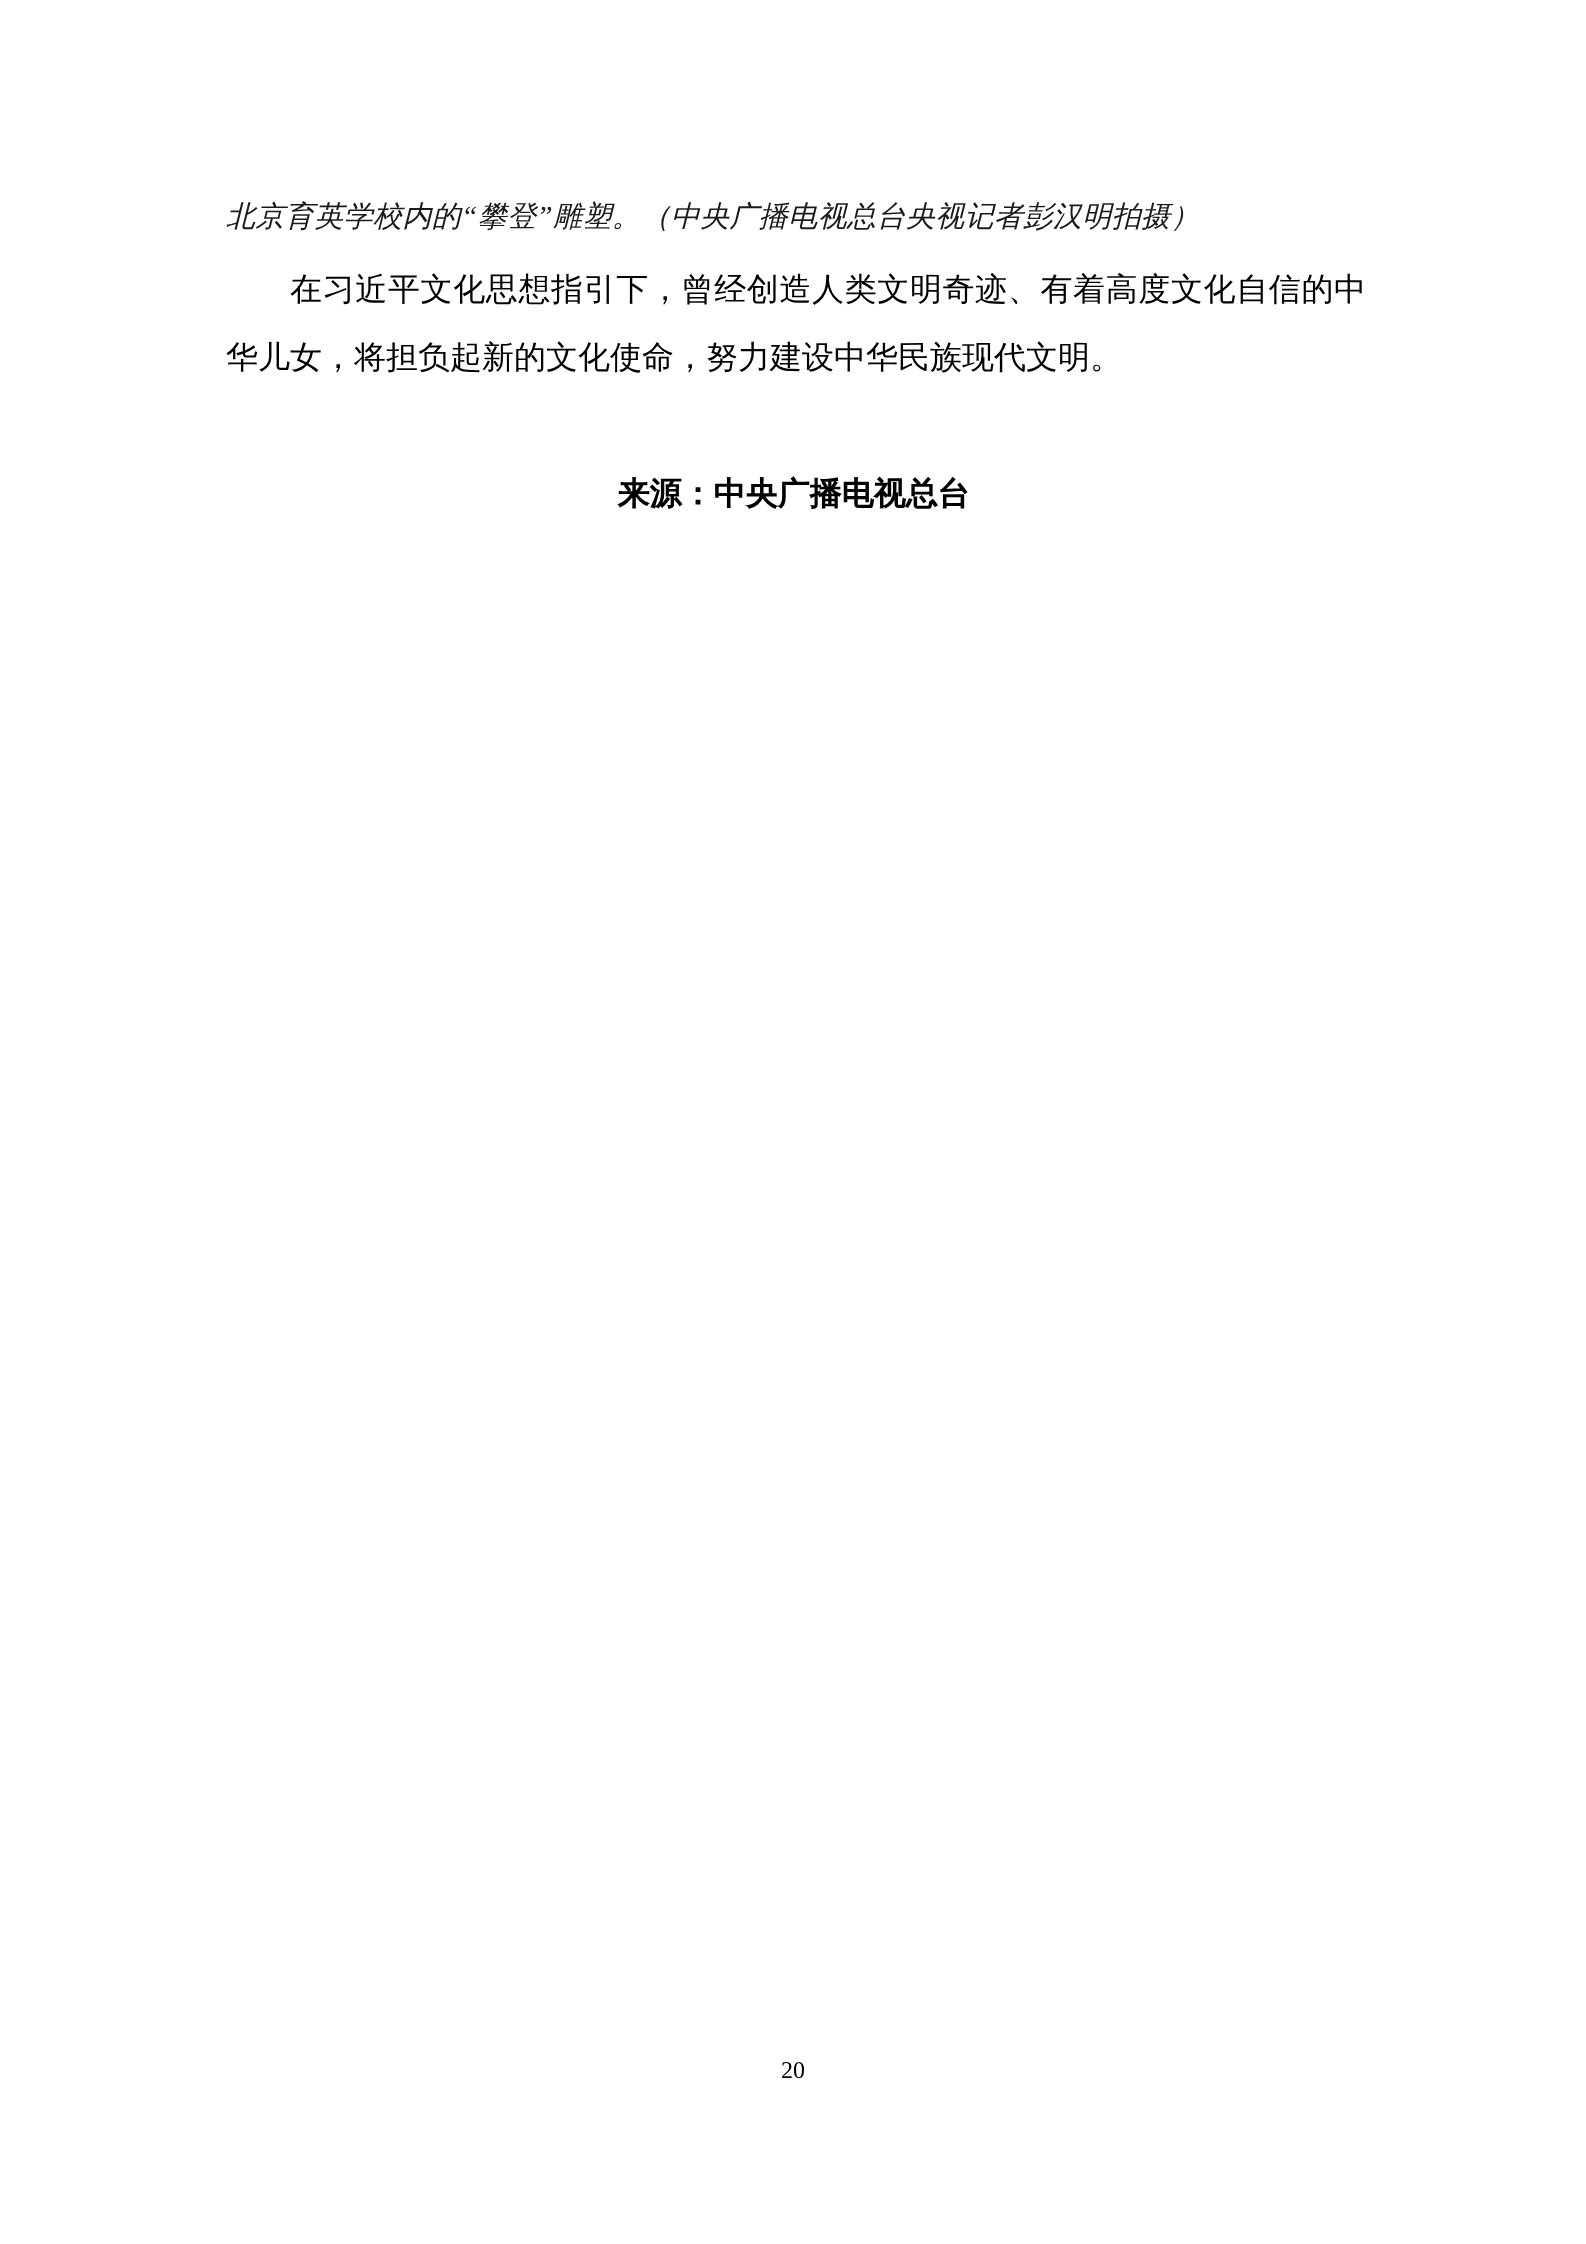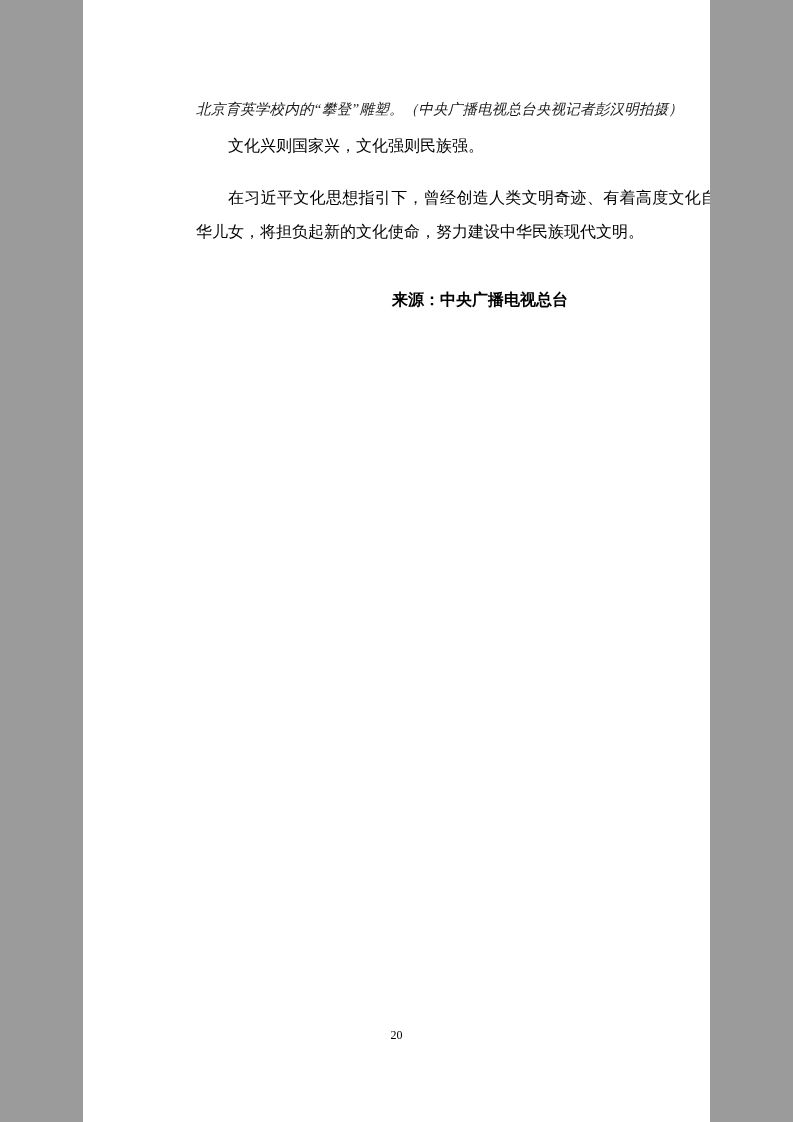--- a/index.html
+++ b/index.html
@@ -4,21 +4,21 @@
 <style>
   html, body {
     margin: 0;
     padding: 0;
     background: #9b9b9b;
   }
   body {
     font-family: "Liberation Serif", "DejaVu Serif", serif;
   }
   .page {
-    width: 627px;
+    width: 793px;
     height: 1122px;
     background: #ffffff;
     position: relative;
     margin: 0 auto;
     box-sizing: border-box;
     overflow: hidden;
   }
   .content {
     position: absolute;
     left: 113px;
@@ -69,21 +69,20 @@
 </style>
 </head>
 <body>
 
 <div class="page">
 
   <div class="content">
 
     <p class="caption">北京育英学校内的“攀登”雕塑。（中央广播电视总台央视记者彭汉明拍摄）</p>
 
-    <p class="para">文化兴则国家兴，文化强则民族强。</p>
 
     <p class="para">在习近平文化思想指引下，曾经创造人类文明奇迹、有着高度文化自信的中华儿女，将担负起新的文化使命，努力建设中华民族现代文明。</p>
 
     <p class="source">来源：中央广播电视总台</p>
 
   </div>
 
   <div class="page-number">20</div>
 
 </div>

